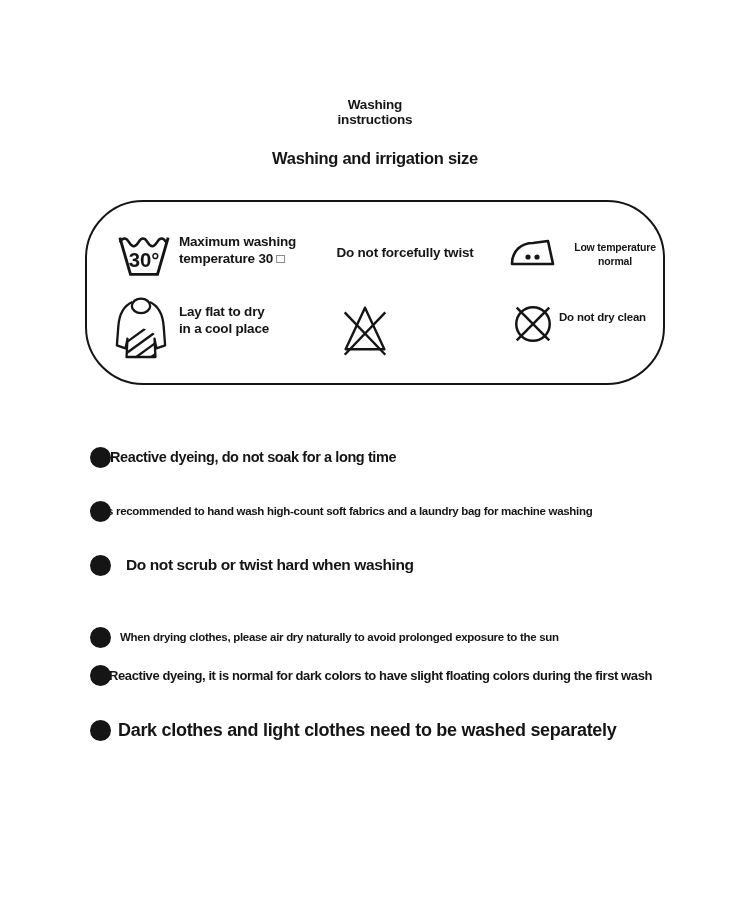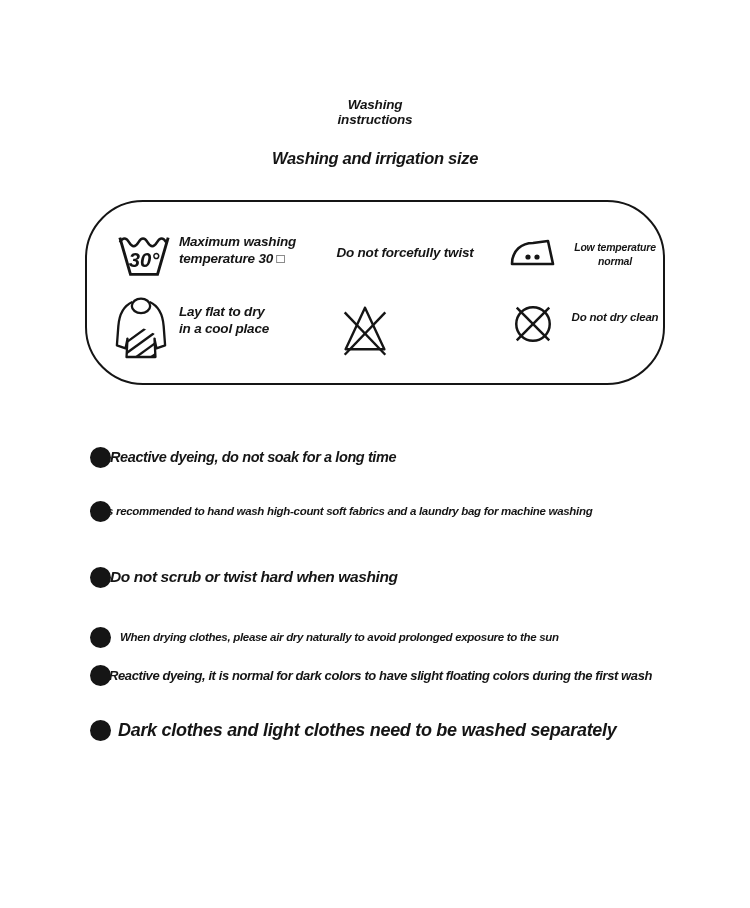--- a/index.html
+++ b/index.html
@@ -2,56 +2,56 @@
 <html style="--ink: #151515; --background: #ffffff;"><head>
 <meta charset="utf-8">
 <style>
   :root{
     --ink:#151515;
     --background:#ffffff;
   }
   *{margin:0;padding:0;box-sizing:border-box;}
   html,body{background:var(--background);}
   body{font-family:"Liberation Sans","DejaVu Sans",sans-serif;color:var(--ink);}
-  .canvas{position:relative;width:750px;height:908px;background:var(--background);overflow:hidden;font-style:italic;}
+  .canvas{position:relative;width:750px;height:908px;background:var(--background);overflow:hidden;}
 
   
   .subtitle{position:absolute;top:97px;left:0;width:750px;text-align:center;
     font-size:13.5px;font-weight:700;line-height:15px;white-space:pre-line;letter-spacing:-0.2px;}
   .main-title{position:absolute;top:141px;left:0;width:750px;text-align:center;
     font-size:16.5px;font-weight:700;letter-spacing:-0.3px;margin-top:8px;}
 
   
   .care-box{position:absolute;left:85px;top:200px;width:580px;height:185px;
     border:2px solid var(--ink);border-radius:58px;}
   .care-box .abs{position:absolute;}
   .cell-text{font-weight:700;letter-spacing:-0.2px;}
   .t-r1c1{left:92px;top:32px;width:130px;font-size:13.5px;line-height:16.5px;}
   .t-r1c2{left:226px;top:43px;width:184px;font-size:13.5px;text-align:center;}
   .t-r1c3{left:470px;top:38px;width:116px;font-size:10.5px;line-height:14px;text-align:center;}
   .t-r2c1{left:92px;top:102px;width:100px;font-size:13.5px;line-height:16.5px;}
   .t-r2c2{left:301px;top:104px;width:90px;font-size:19px;line-height:22px;letter-spacing:-0.4px;}
-  .t-r2c3{left:472px;top:108px;width:112px;font-size:11.5px;line-height:15px;text-align:center;}
+  .t-r2c3{left:472px;top:108px;width:112px;font-size:11.5px;line-height:15px;}
   .i-r1c1{left:28px;top:29px;}
   .i-r1c3{left:422px;top:34px;}
   .i-r2c1{left:27px;top:95px;}
   .i-r2c2{left:254px;top:97px;}
   .i-r2c3{left:424px;top:100px;}
   svg{display:block;}
   .stroke{fill:none;stroke:var(--ink);}
   .fill{fill:var(--ink);stroke:none;}
 
   
   .note{position:absolute;left:90px;display:flex;align-items:center;height:22px;width:640px;}
   .bullet{position:relative;z-index:2;flex:0 0 auto;width:21px;height:21px;border-radius:50%;
     background:var(--ink);}
   .note-text{font-weight:700;white-space:nowrap;letter-spacing:-0.4px;position:relative;z-index:1;}
   .n1{top:446px;} .n1 .note-text{font-size:14.5px;margin-left:-1px;}
   .n2{top:500px;} .n2 .note-text{font-size:11.5px;margin-left:-4px;letter-spacing:-0.3px;}
-  .n3{top:566px;} .n3 .note-text{font-size:15.5px;margin-left:-1px;}
+  .n3{top:554px;gap:16px;} .n3 .note-text{font-size:15.5px;margin-left:-1px;}
   .n4{top:626px;} .n4 .note-text{font-size:11.5px;margin-left:9px;letter-spacing:-0.3px;}
   .n5{top:664px;} .n5 .note-text{font-size:13px;margin-left:-2px;}
   .n6{top:719px;} .n6 .note-text{font-size:18px;margin-left:7px;letter-spacing:-0.3px;}
 </style>
 </head>
 <body>
 
 <div class="canvas">
 
   <div class="subtitle">Washing

